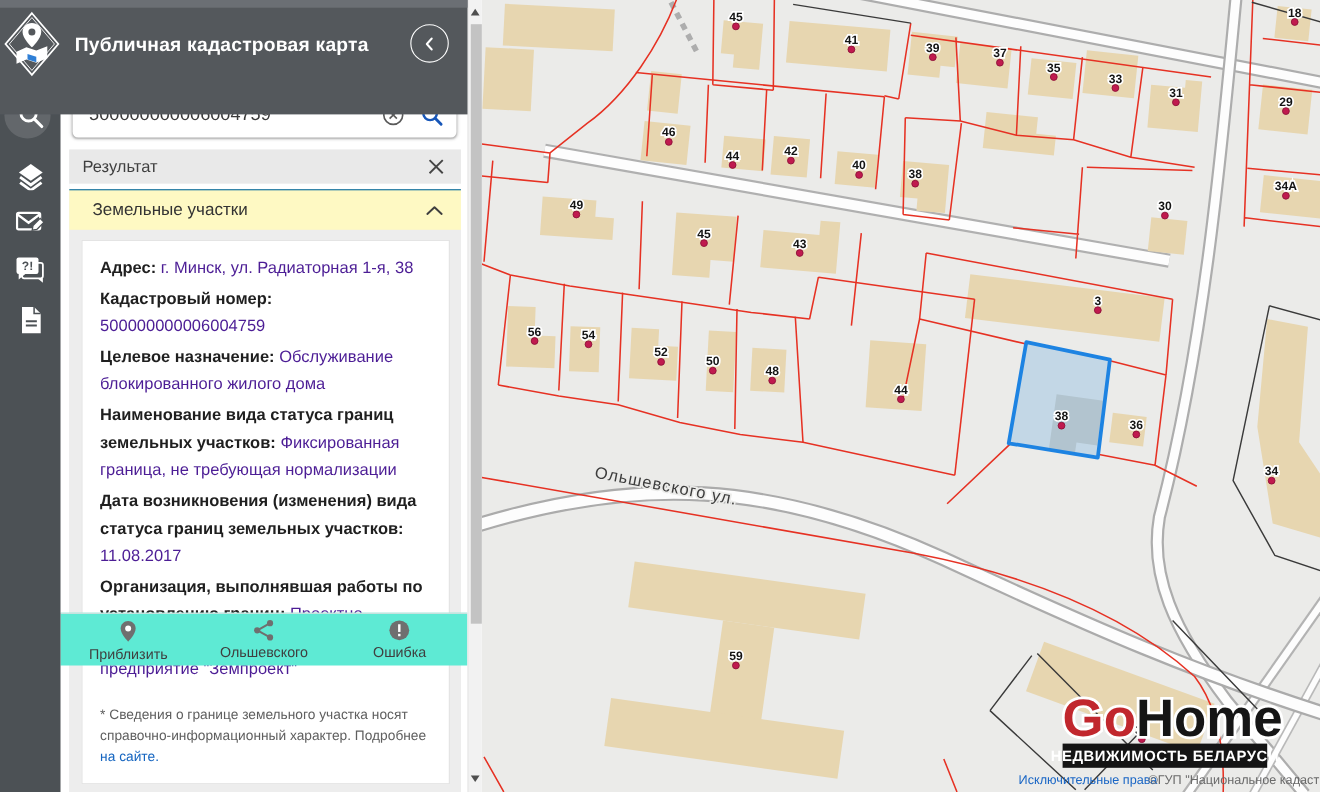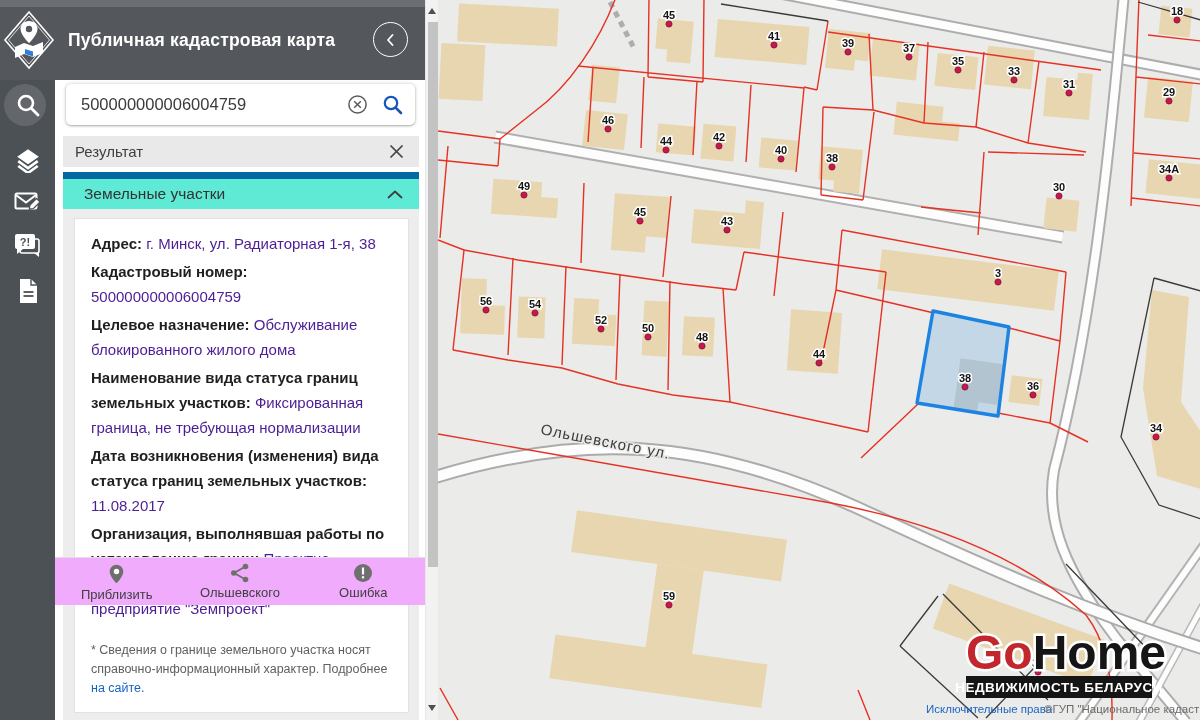--- a/index.html
+++ b/index.html
@@ -1,20 +1,20 @@
 <!DOCTYPE html>
 <html><head>
 <meta charset="utf-8">
 <style>
   * { margin:0; padding:0; box-sizing:border-box; }
   body { font-family:"Liberation Sans", sans-serif; background:#fff; }
   .app { position:relative; width:1200px; height:720px; overflow:hidden; background:#fff; }
 
   
-  .header { position:absolute; left:0; top:0; width:425px; height:80px; background:#54585c; z-index:5; }
+  .header { position:absolute; left:0; top:0; width:425px; height:104px; background:#54585c; z-index:5; }
   .header-strip { position:absolute; left:0; top:0; width:100%; height:7px; background:#6b6f74; }
   .logo { position:absolute; left:3px; top:9px; width:52px; height:62px; }
   .title { position:absolute; left:68px; top:30px; color:#fff; font-size:17.5px; font-weight:bold; letter-spacing:0.2px; white-space:nowrap; }
   .back-btn { position:absolute; right:17px; top:22px; width:35px; height:35px; border:1.5px solid #fff; border-radius:50%; background:transparent; display:flex; align-items:center; justify-content:center; cursor:pointer; }
 
   
   .rail { position:absolute; left:0; top:80px; width:55px; height:640px; background:#4c5155; z-index:4; }
   .rail-item { position:absolute; left:0; width:55px; height:44px; display:flex; align-items:center; justify-content:center; cursor:pointer; }
   .rail-item.active::before { content:""; position:absolute; left:4px; top:1px; width:42px; height:42px; border-radius:50%; background:rgba(255,255,255,0.13); }
 
@@ -24,32 +24,32 @@
                box-shadow:0 1px 2px rgba(0,0,0,0.25), 0 0 4px rgba(0,0,0,0.18); display:flex; align-items:center; }
   .searchbox input { flex:1; border:none; outline:none; background:transparent; font-family:"Liberation Sans",sans-serif;
                      font-size:16.5px; color:#3a3a3a; padding-left:15px; }
   .icon-btn { width:36px; height:40px; border:none; background:transparent; display:flex; align-items:center; justify-content:center; cursor:pointer; }
 
   .result { position:absolute; left:8px; top:56px; width:356px; background:#ededed; }
   .result-header { height:31px; background:#e9e9e9; display:flex; align-items:center; padding:0 10px 0 12px; }
   .result-title { font-size:15px; color:#3f3f3f;text-align:right; }
   .result-close { margin-left:auto; width:26px; height:26px; border:none; background:transparent; display:flex; align-items:center; justify-content:center; cursor:pointer; }
   .seam { height:5px; background:#fff; }
-  .accordion { height:37px; background:#5eead4; display:flex; align-items:center; padding:0 16px 0 21px; cursor:pointer; border-top:7px solid #0369a1; }
+  .accordion { height:37px; background:#fef9c3; display:flex; align-items:center; padding:0 16px 0 21px; cursor:pointer; border-top:1px solid #0369a1; }
   .accordion-label { font-size:15.5px; color:#333; }
   .accordion-chevron { margin-left:auto; }
   .result-body { padding:9px 10px 12px 11px; background:#ededed; }
   .card { background:#fff; border:1px solid #e2e2e2; padding:12px 16px 14px; font-size:15px; line-height:25px; }
   .field { margin:0 0 3px; }
   .f-label { font-weight:bold; color:#1f1f1f; }
   .f-value { color:#4c1d95; }
   .note { margin-top:20px; font-size:12.5px; line-height:19px; color:#5f5f5f; }
   .note a { color:#1565c0; text-decoration:none; }
 
-  .action-bar { position:absolute; left:0; bottom:-1px; width:370px; height:48px; background:#f0abfc; border-top:1px solid #e0e0e0;
+  .action-bar { position:absolute; left:0; bottom:-1px; width:370px; height:48px; background:#5eead4; border-top:1px solid #e0e0e0;
                 display:flex; z-index:6; }
   .action-btn { flex:1; border:none; background:transparent; display:flex; flex-direction:column; align-items:center; padding-top:5px; cursor:pointer; }
   .action-label { font-size:13px; color:#3f3f3f; margin-top:2px; }
 
   
   .scrollbar { position:absolute; left:425px; top:0; width:13px; height:720px; background:#f2f2f2; border-left:1px solid #e6e6e6; z-index:5; }
   .sb-up, .sb-down { position:absolute; left:2px; width:0; height:0; border-left:4.5px solid transparent; border-right:4.5px solid transparent; cursor:pointer; }
   .sb-up { top:8px; border-bottom:6px solid #4f4f4f; }
   .sb-down { bottom:9px; border-top:6px solid #4f4f4f; }
   .sb-thumb { position:absolute; left:1.5px; top:22px; width:10px; height:545px; background:#c3c3c3; cursor:pointer; }

